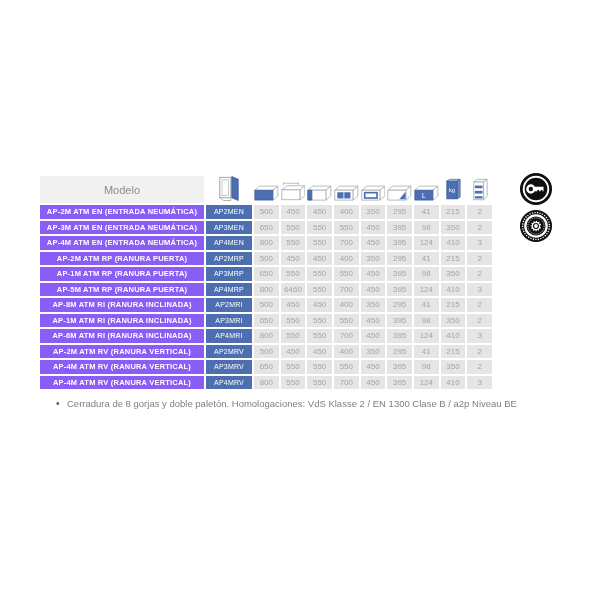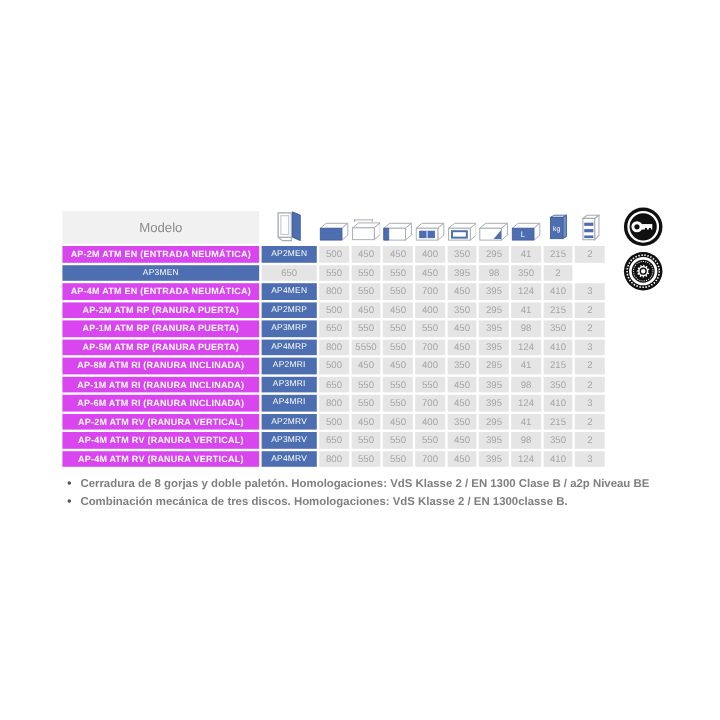--- a/index.html
+++ b/index.html
@@ -1,54 +1,54 @@
 <!DOCTYPE html>
 <html><head>
 <meta charset="utf-8">
 <style>
   html,body{margin:0;padding:0;background:#fff;}
   .canvas{
     position:relative;width:600px;height:600px;background:#fff;overflow:hidden;
     font-family:"Liberation Sans",sans-serif;
   }
   
-  .spec-table{position:absolute;left:52px;top:176px;width:452px;}
+  .spec-table{position:absolute;left:40px;top:176px;width:452px;}
   .grid-row{
     display:grid;
     grid-template-columns:164px 46px repeat(9,1fr);
     column-gap:2px;
     margin-bottom:2px;
   }
   .header-row{height:27px;margin-bottom:2px;}
   .header-row .cell{display:flex;align-items:flex-end;justify-content:center;padding-bottom:1px;}
   .modelo-cell{
     background:#f1f1f1;color:#8c8c8c;font-size:11px;
     align-items:center !important;justify-content:center;padding-bottom:0 !important;
   }
   .icon-cell{background:#fff;}
   .data-row{height:13.5px;}
   .cell{
     display:flex;align-items:center;justify-content:center;
     overflow:hidden;white-space:nowrap;
   }
   .cell.model{
-    background:#d946ef;color:#fff;font-size:7.5px;font-weight:700;letter-spacing:.2px;
+    background:#8b5cf6;color:#fff;font-size:7.5px;font-weight:700;letter-spacing:.2px;
   }
   .cell.code{
     background:#4d6fb2;color:#fff;font-size:7px;font-weight:400;letter-spacing:.2px;
   }
   .cell.val{
     background:#e5e5e5;color:#a5a5a5;font-size:8px;
   }
   
   .badges{position:absolute;left:519px;top:172px;display:flex;flex-direction:column;gap:3px;}
   .badge{width:34px;height:34px;}
   
   .notes{position:absolute;left:55px;top:396px;width:500px;}
-  .notes ul{list-style:none;margin:0;padding:0;font-weight:bold;}
+  .notes ul{list-style:none;margin:0;padding:0;}
   .notes li{
     color:#7f7f7f;font-size:9.5px;line-height:15px;padding-left:12px;position:relative;
   }
   .notes li::before{
     content:"\2022";position:absolute;left:1px;top:0;color:#555;font-size:10px;
   }
   svg{display:block;}
 </style>
 </head>
 <body>
@@ -161,20 +161,21 @@
           <div class="cell val">450</div>
           <div class="cell val">450</div>
           <div class="cell val">400</div>
           <div class="cell val">350</div>
           <div class="cell val">295</div>
           <div class="cell val">41</div>
           <div class="cell val">215</div>
           <div class="cell val">2</div>
         </div>
         <div class="grid-row data-row">
+    <div class="cell model">AP-3M ATM EN (ENTRADA NEUMÁTICA)</div>
     <div class="cell code">AP3MEN</div>
   <div class="cell val">650</div>
           <div class="cell val">550</div>
           <div class="cell val">550</div>
           <div class="cell val">550</div>
           <div class="cell val">450</div>
           <div class="cell val">395</div>
           <div class="cell val">98</div>
           <div class="cell val">350</div>
           <div class="cell val">2</div>
@@ -215,21 +216,21 @@
           <div class="cell val">450</div>
           <div class="cell val">395</div>
           <div class="cell val">98</div>
           <div class="cell val">350</div>
           <div class="cell val">2</div>
         </div>
         <div class="grid-row data-row">
     <div class="cell model">AP-5M ATM RP (RANURA PUERTA)</div>
     <div class="cell code">AP4MRP</div>
   <div class="cell val">800</div>
-          <div class="cell val">5550</div>
+          <div class="cell val">6460</div>
           <div class="cell val">550</div>
           <div class="cell val">700</div>
           <div class="cell val">450</div>
           <div class="cell val">395</div>
           <div class="cell val">124</div>
           <div class="cell val">410</div>
           <div class="cell val">3</div>
         </div>
         <div class="grid-row data-row">
     <div class="cell model">AP-8M ATM RI (RANURA INCLINADA)</div>
@@ -332,17 +333,16 @@
         <circle cx="18" cy="18" r="5.6" fill="#fff"></circle>
         <circle cx="18" cy="18" r="5.6" fill="none" stroke="#101010" stroke-width="2.2" stroke-dasharray="1.7 1.3"></circle>
         <circle cx="18" cy="18" r="2.6" fill="#fff" stroke="#101010" stroke-width="1.2"></circle>
       </svg>
     </div>
   </div>
 
   <div class="notes">
     <ul>
       <li>Cerradura de 8 gorjas y doble paletón. Homologaciones: VdS Klasse 2 / EN 1300 Clase B / a2p Niveau BE</li>
-      <li>Combinación mecánica de tres discos. Homologaciones: VdS Klasse 2 / EN 1300classe B.</li>
     </ul>
   </div>
 
 </div>
 
 </body></html>

